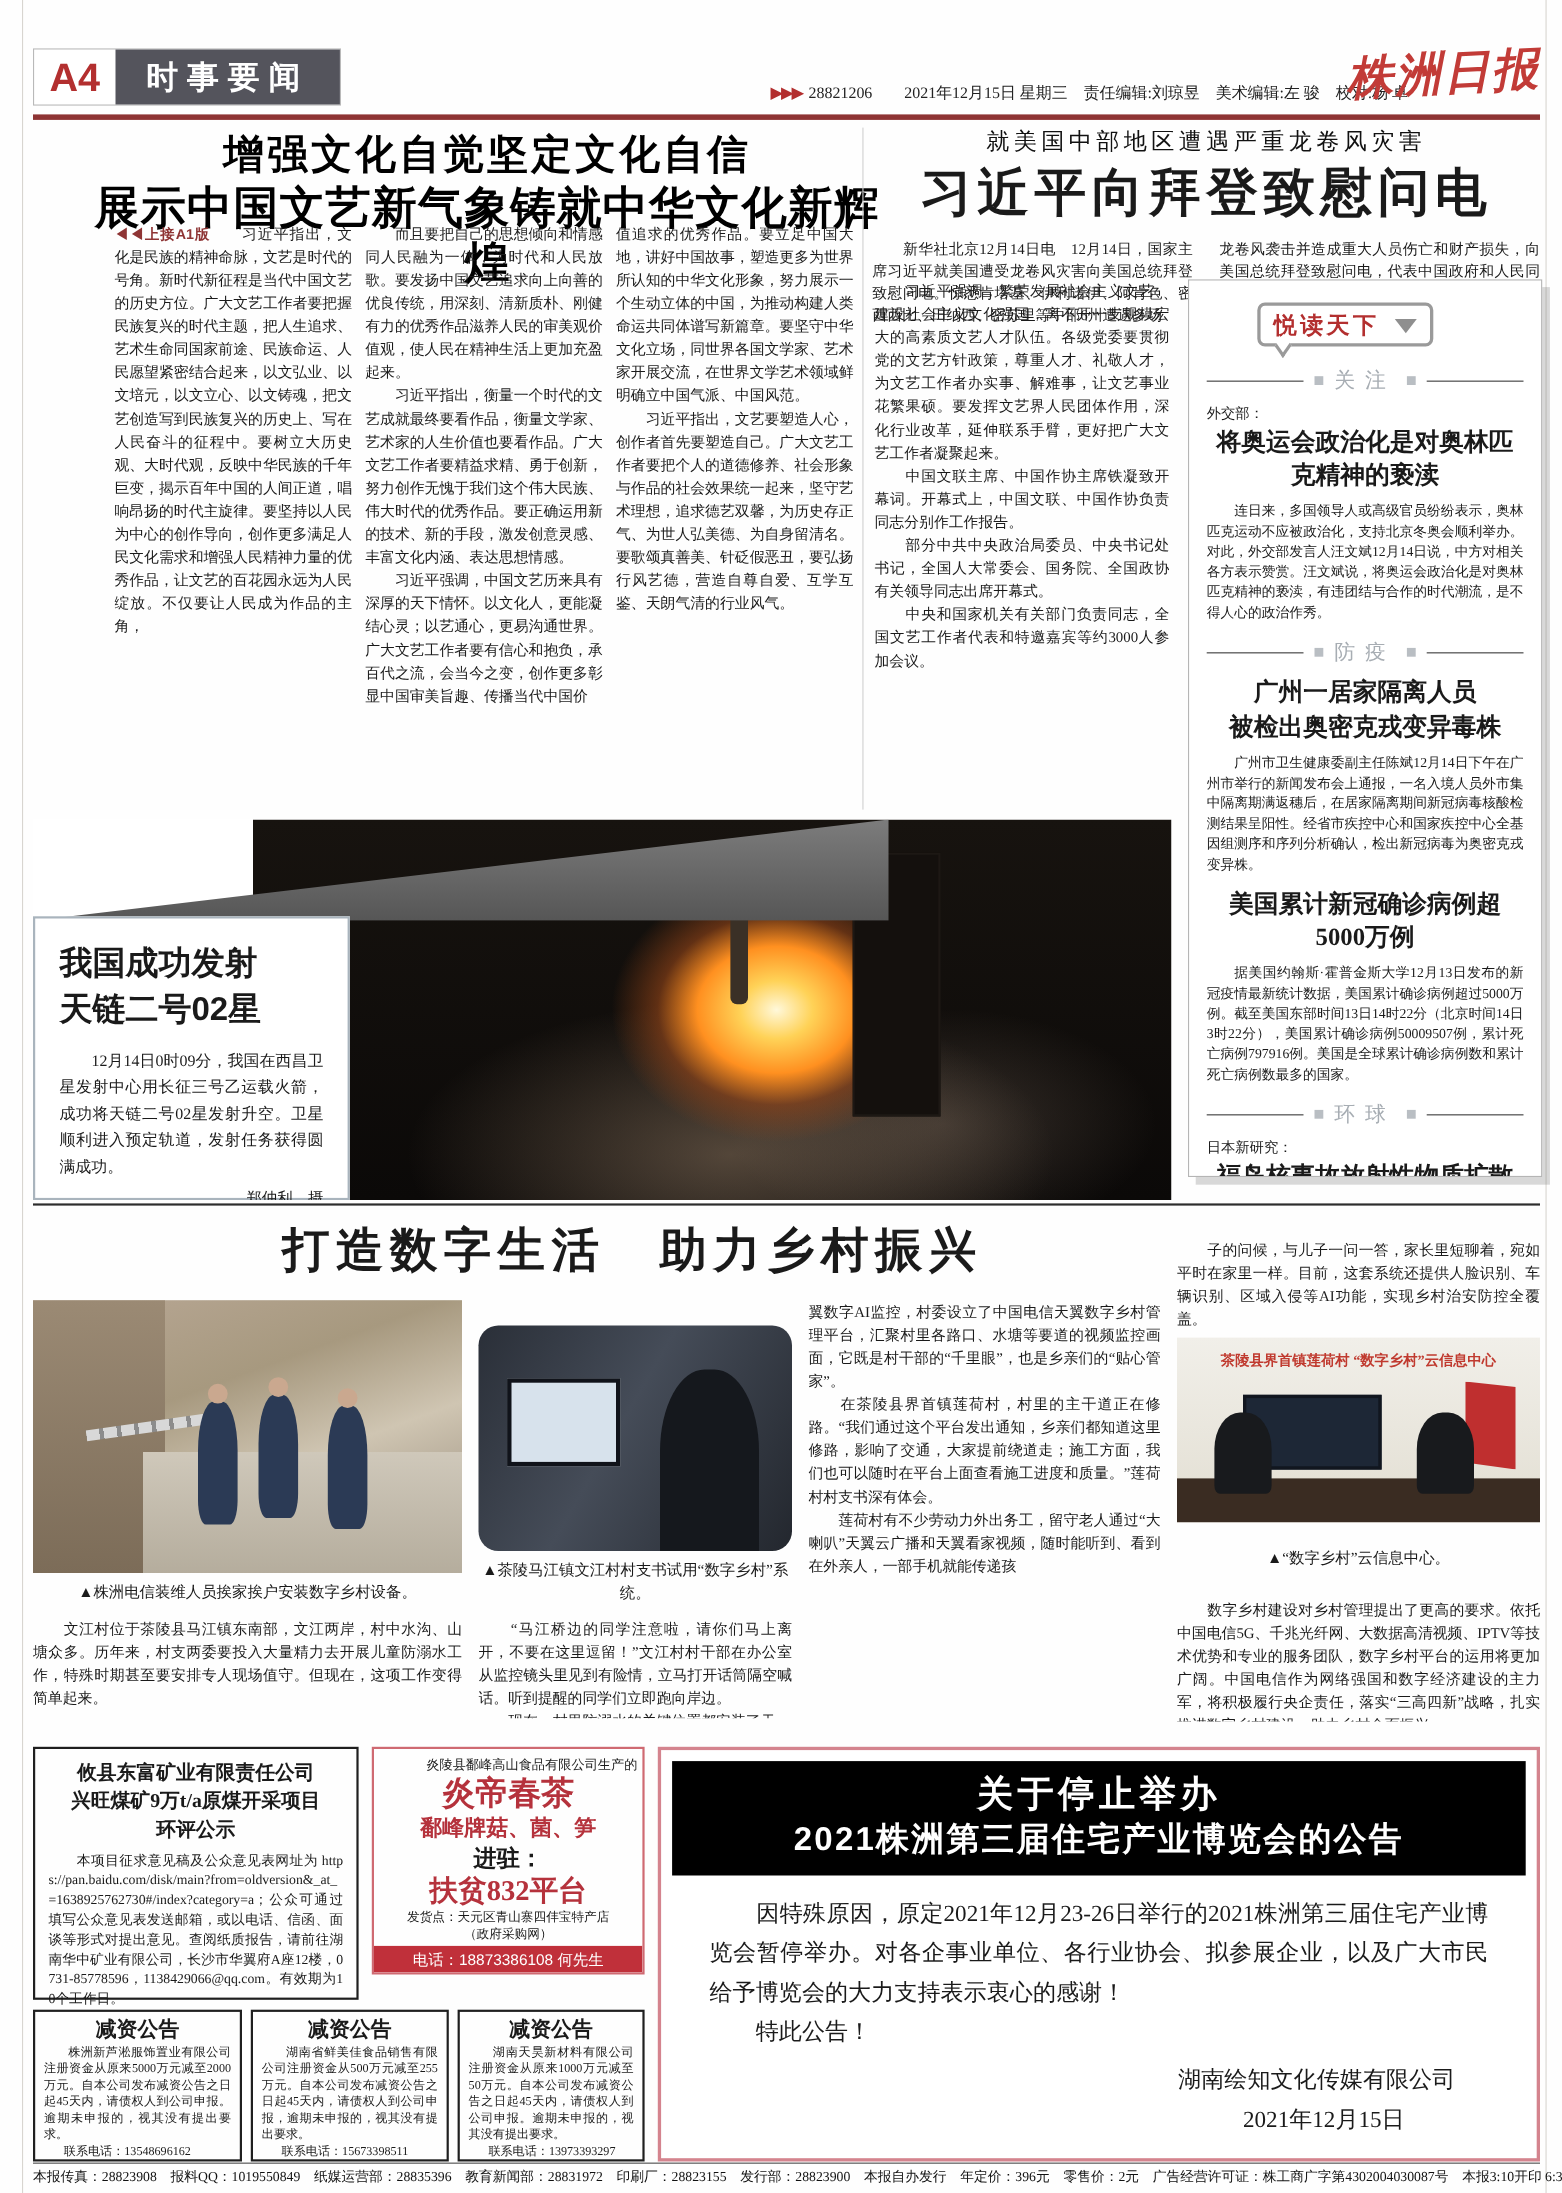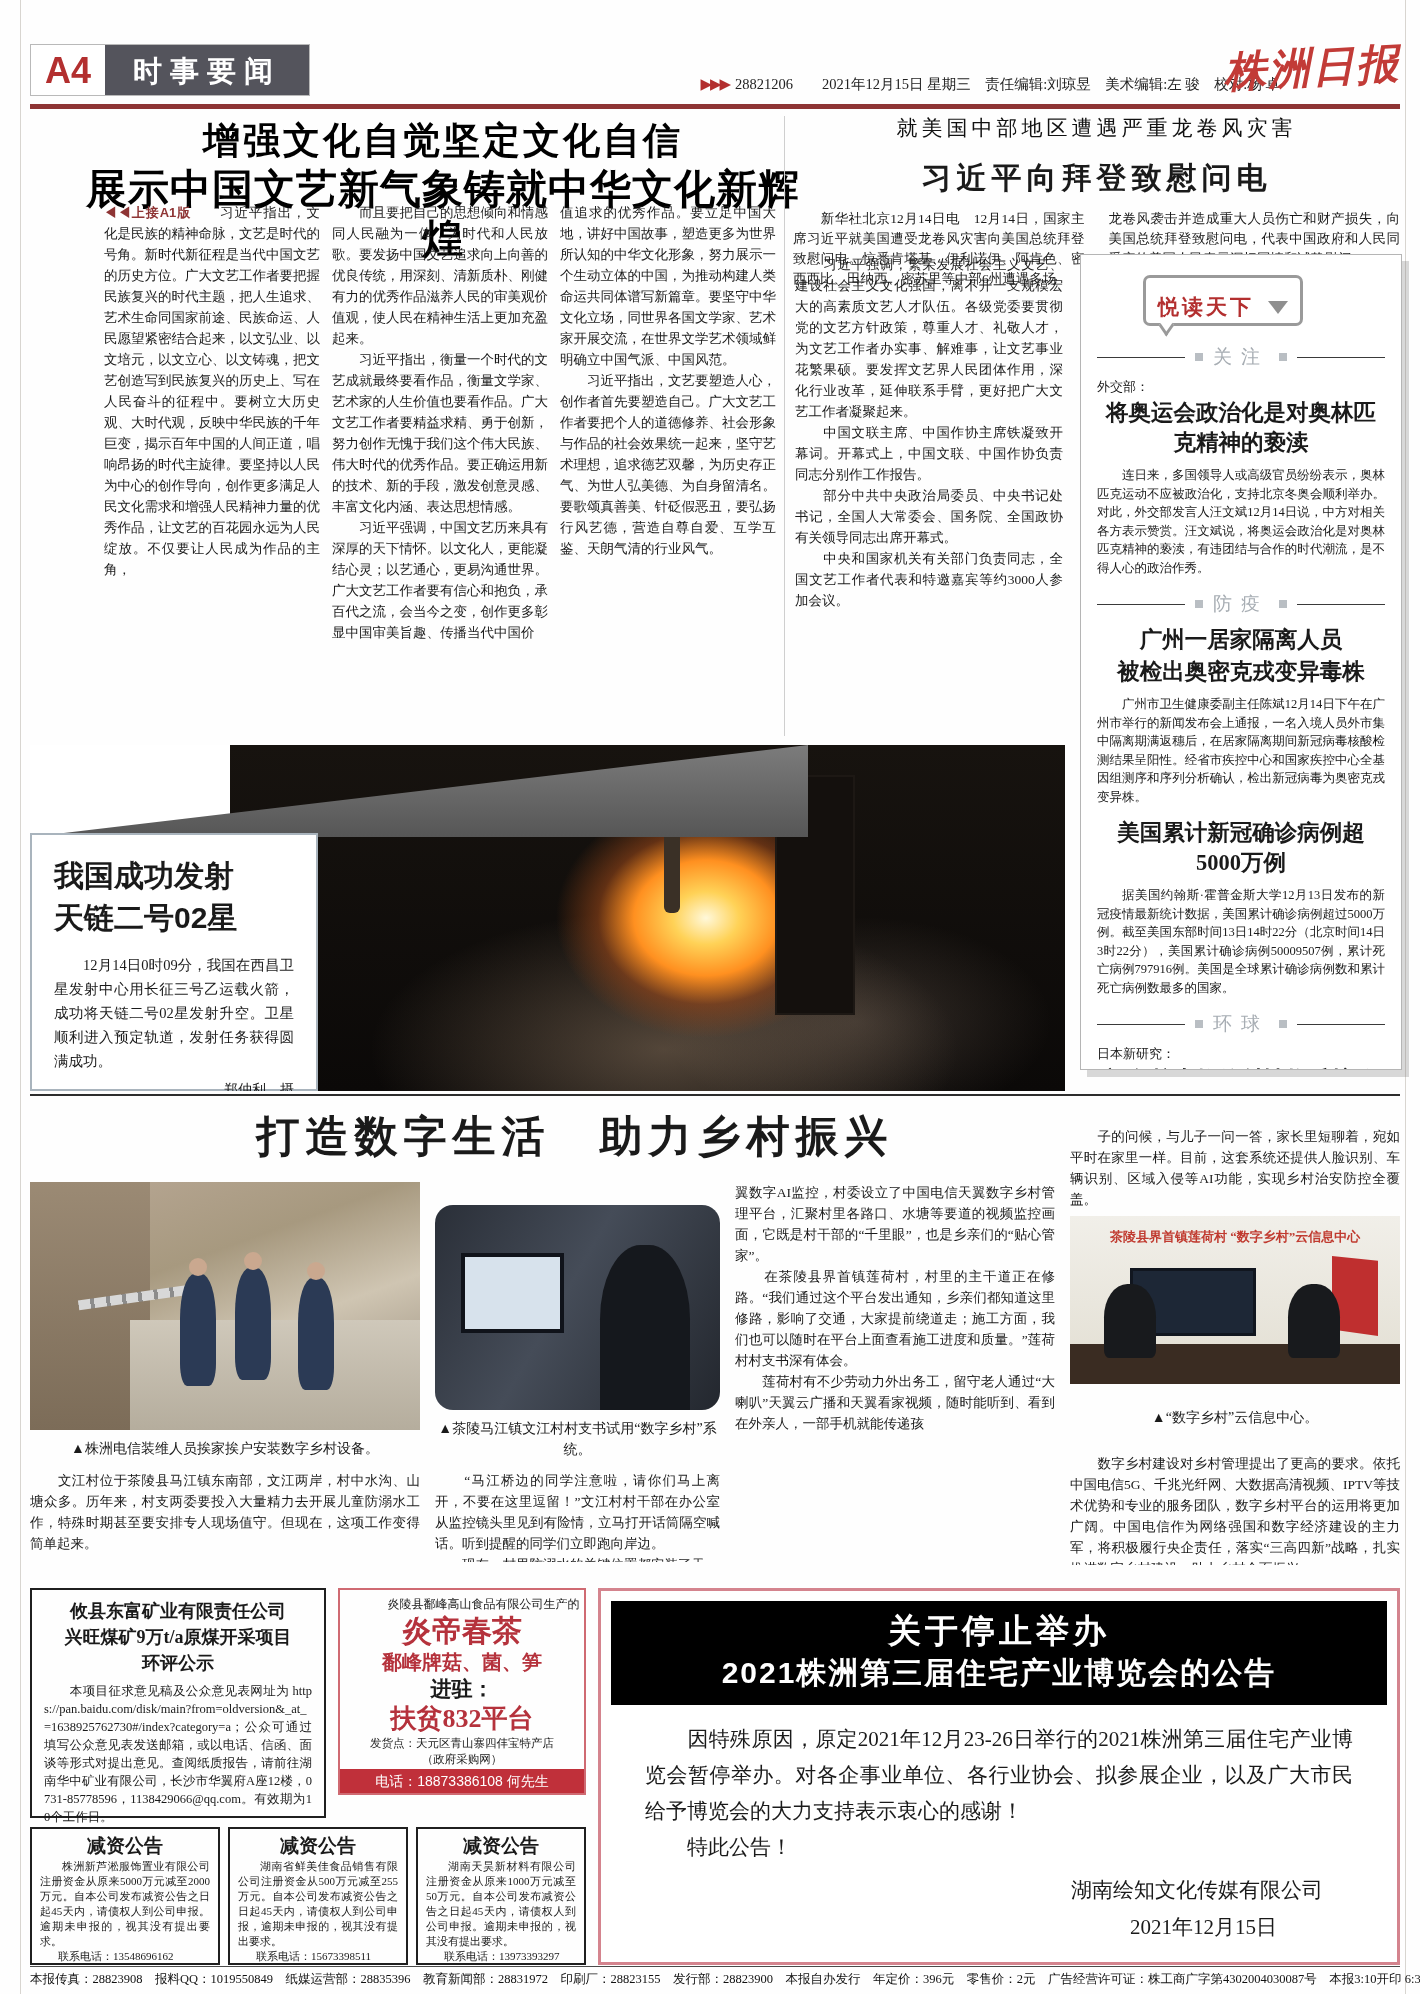--- a/index.html
+++ b/index.html
@@ -25,29 +25,29 @@
   .lead-hl .l2{font-size:41px;letter-spacing:1px;line-height:50px;}
   .vrule{position:absolute;left:784px;top:116px;width:1px;height:620px;background:#cfcfcf;}
   .coltext{position:absolute;font-size:13.5px;line-height:21px;text-align:justify;
            white-space:pre-line;overflow:hidden;}
   .cont-tag{font-weight:bold;font-size:13px;color:#8e3434;margin-bottom:3px;
            font-family:"Liberation Sans",sans-serif;}
   
   .tele{position:absolute;left:793px;top:114px;width:607px;}
   .tele-kicker{text-align:center;font-size:21px;letter-spacing:4px;color:#111;}
   .tele-hl{text-align:center;font-family:"Liberation Sans",sans-serif;font-weight:bold;
-           font-size:30px;letter-spacing:5px;margin-top:16px;}
+           font-size:47px;letter-spacing:5px;margin-top:2px;}
   .tele-body{display:flex;gap:24px;margin-top:10px;}
   .tele-body div{width:292px;font-size:13.5px;line-height:20px;text-align:justify;white-space:pre-line;}
   
   .wbox{position:absolute;left:1080px;top:254px;width:322px;height:816px;background:#fff;
         border:1px solid #b5b5b5;box-shadow:7px 7px 0 rgba(120,120,120,.28);
         padding:0 16px;box-sizing:border-box;overflow:hidden;}
   .bubble{display:inline-block;position:relative;margin:20px 0 4px 46px;border:3px solid #9a9a9a;
-        border-radius:7px;padding:15px 12px 2px;background:#fff;}
+        border-radius:7px;padding:4px 12px 2px;background:#fff;}
   .bubble .txt{color:#b32f2f;font-family:"Liberation Sans",sans-serif;font-weight:bold;
         font-size:21px;letter-spacing:3px;vertical-align:middle;}
   .bubble .tri{display:inline-block;width:0;height:0;margin-left:14px;vertical-align:middle;
         border-left:10px solid transparent;border-right:10px solid transparent;border-top:13px solid #8f8f8f;}
   .bubble:after{content:"";position:absolute;left:14px;bottom:-9px;width:10px;height:10px;
         background:#fff;border-right:3px solid #9a9a9a;border-bottom:3px solid #9a9a9a;
         transform:rotate(55deg) skewX(20deg);}
   .divider{display:flex;align-items:center;margin:14px 0 8px;color:#a7adb3;
         font-size:19px;letter-spacing:9px;font-family:"Liberation Sans",sans-serif;}
   .divider:before,.divider:after{content:"";flex:1;border-top:1px solid #3a3a3a;}

